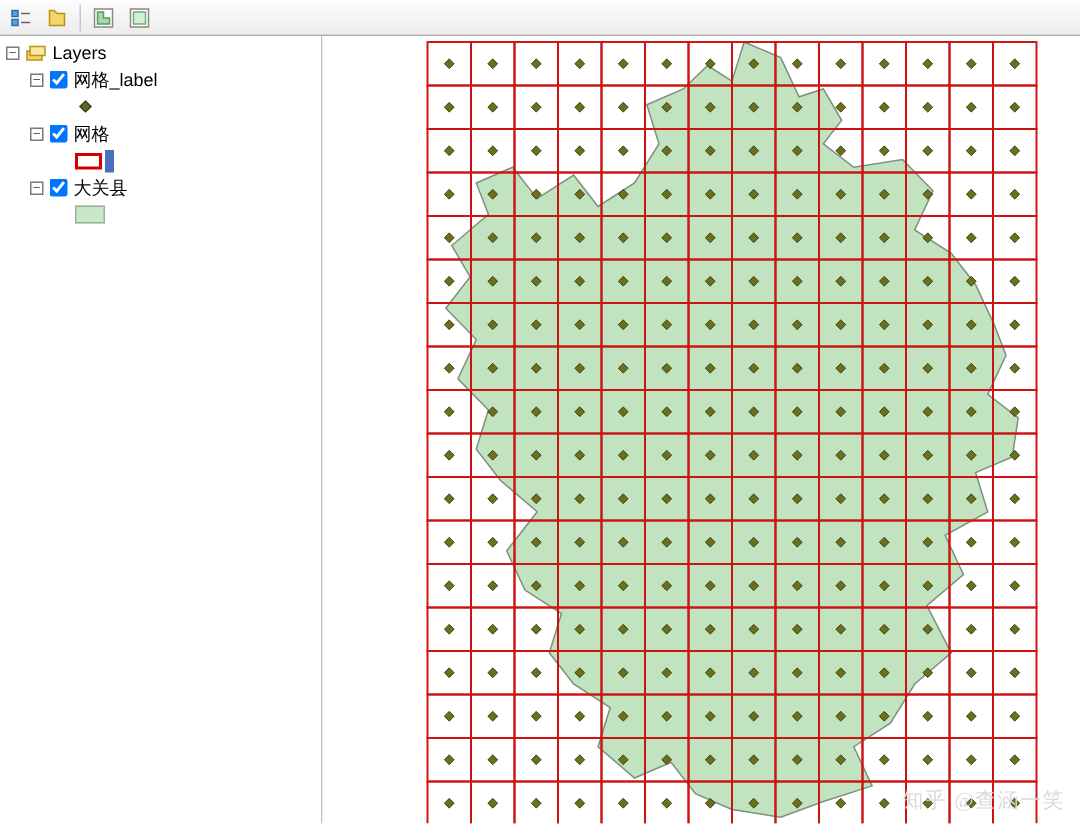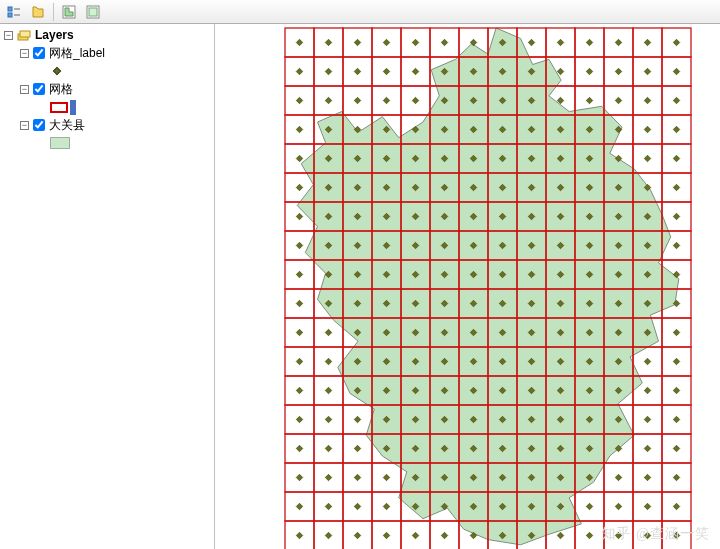--- a/index.html
+++ b/index.html
@@ -158,21 +158,21 @@
   <div class="toc-panel">
 
     <div class="tree-row" style="padding-left:4px;">
       <span class="twist">−</span>
       <span class="group-icon">
         <svg width="14" height="14">
             <rect x="1" y="6" width="10" height="6" fill="#f6d66b" stroke="#b8921a"></rect>
             <rect x="3" y="3" width="10" height="6" fill="#fce79f" stroke="#b8921a"></rect>
           </svg>
       </span>
-      <span style="font-weight:bold;">Layers</span>
+      <span style="font-weight:normal;">Layers</span>
     </div>
 
     <div class="tree-row" style="padding-left:20px;">
       <span class="twist">−</span>
       <input type="checkbox" class="chk" checked="" style="">
       <span>网格_label</span>
     </div>
     <div class="tree-row" style="padding-left:54px;">
       <span class="swatch-pt"></span>
     </div>

